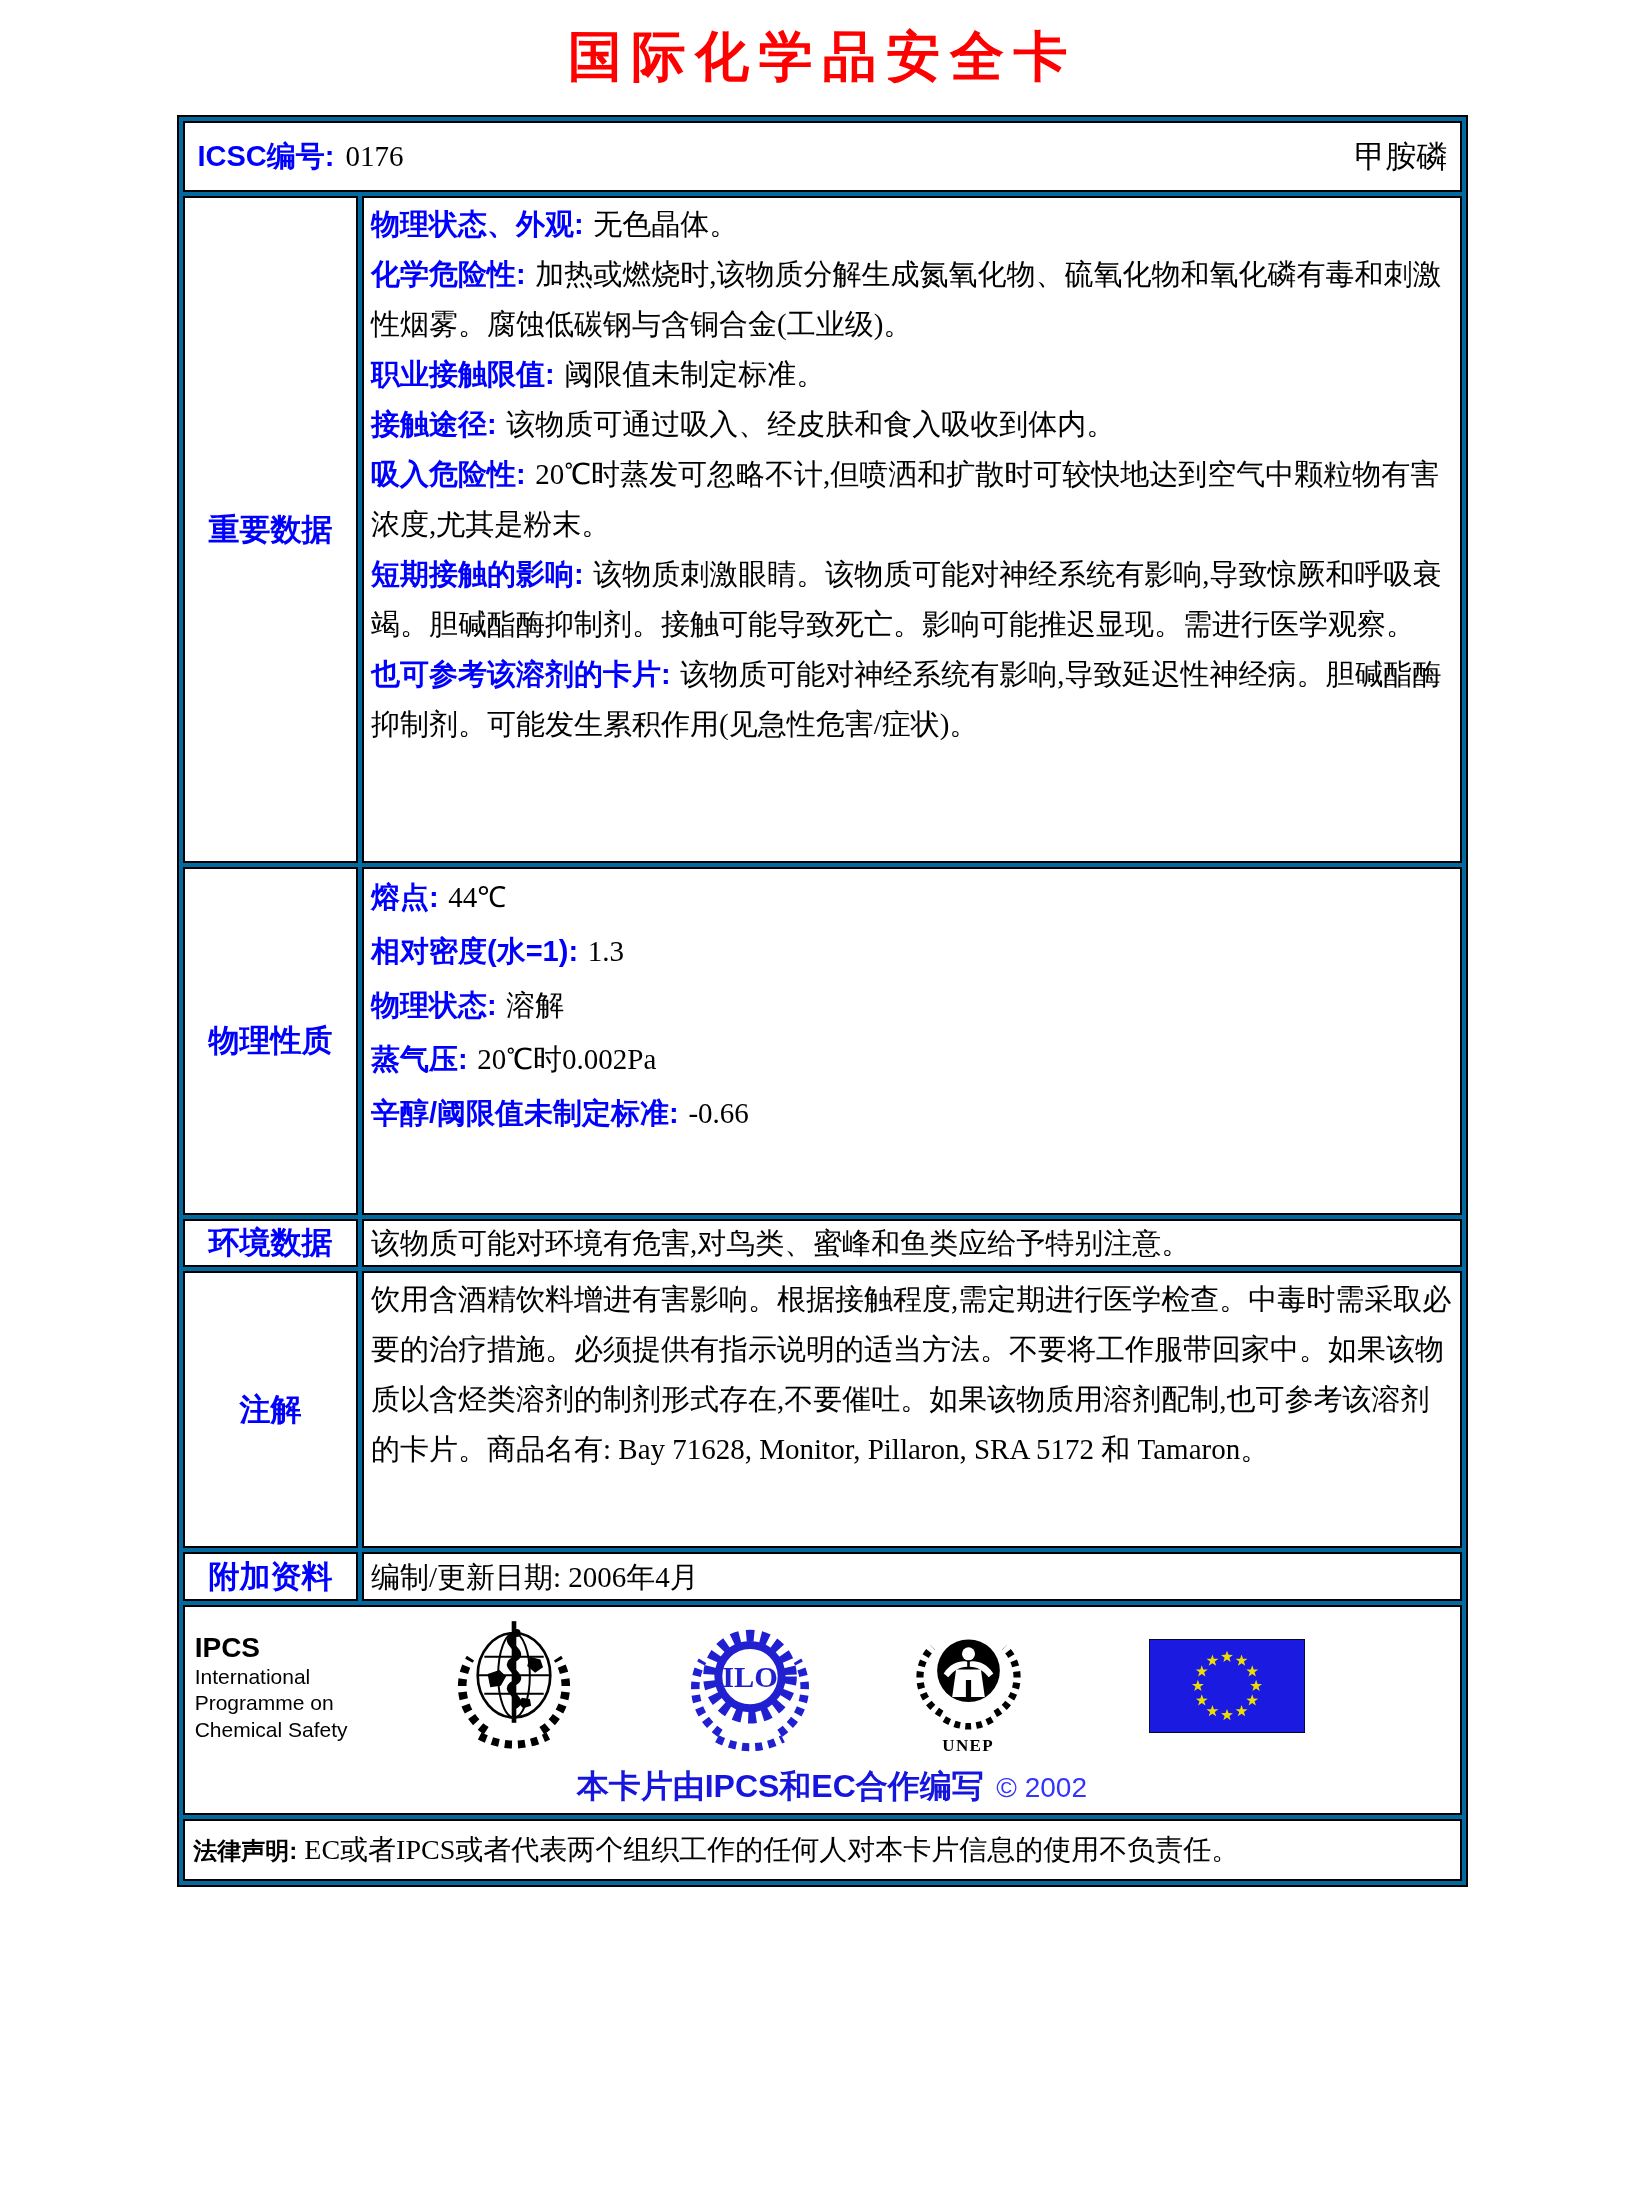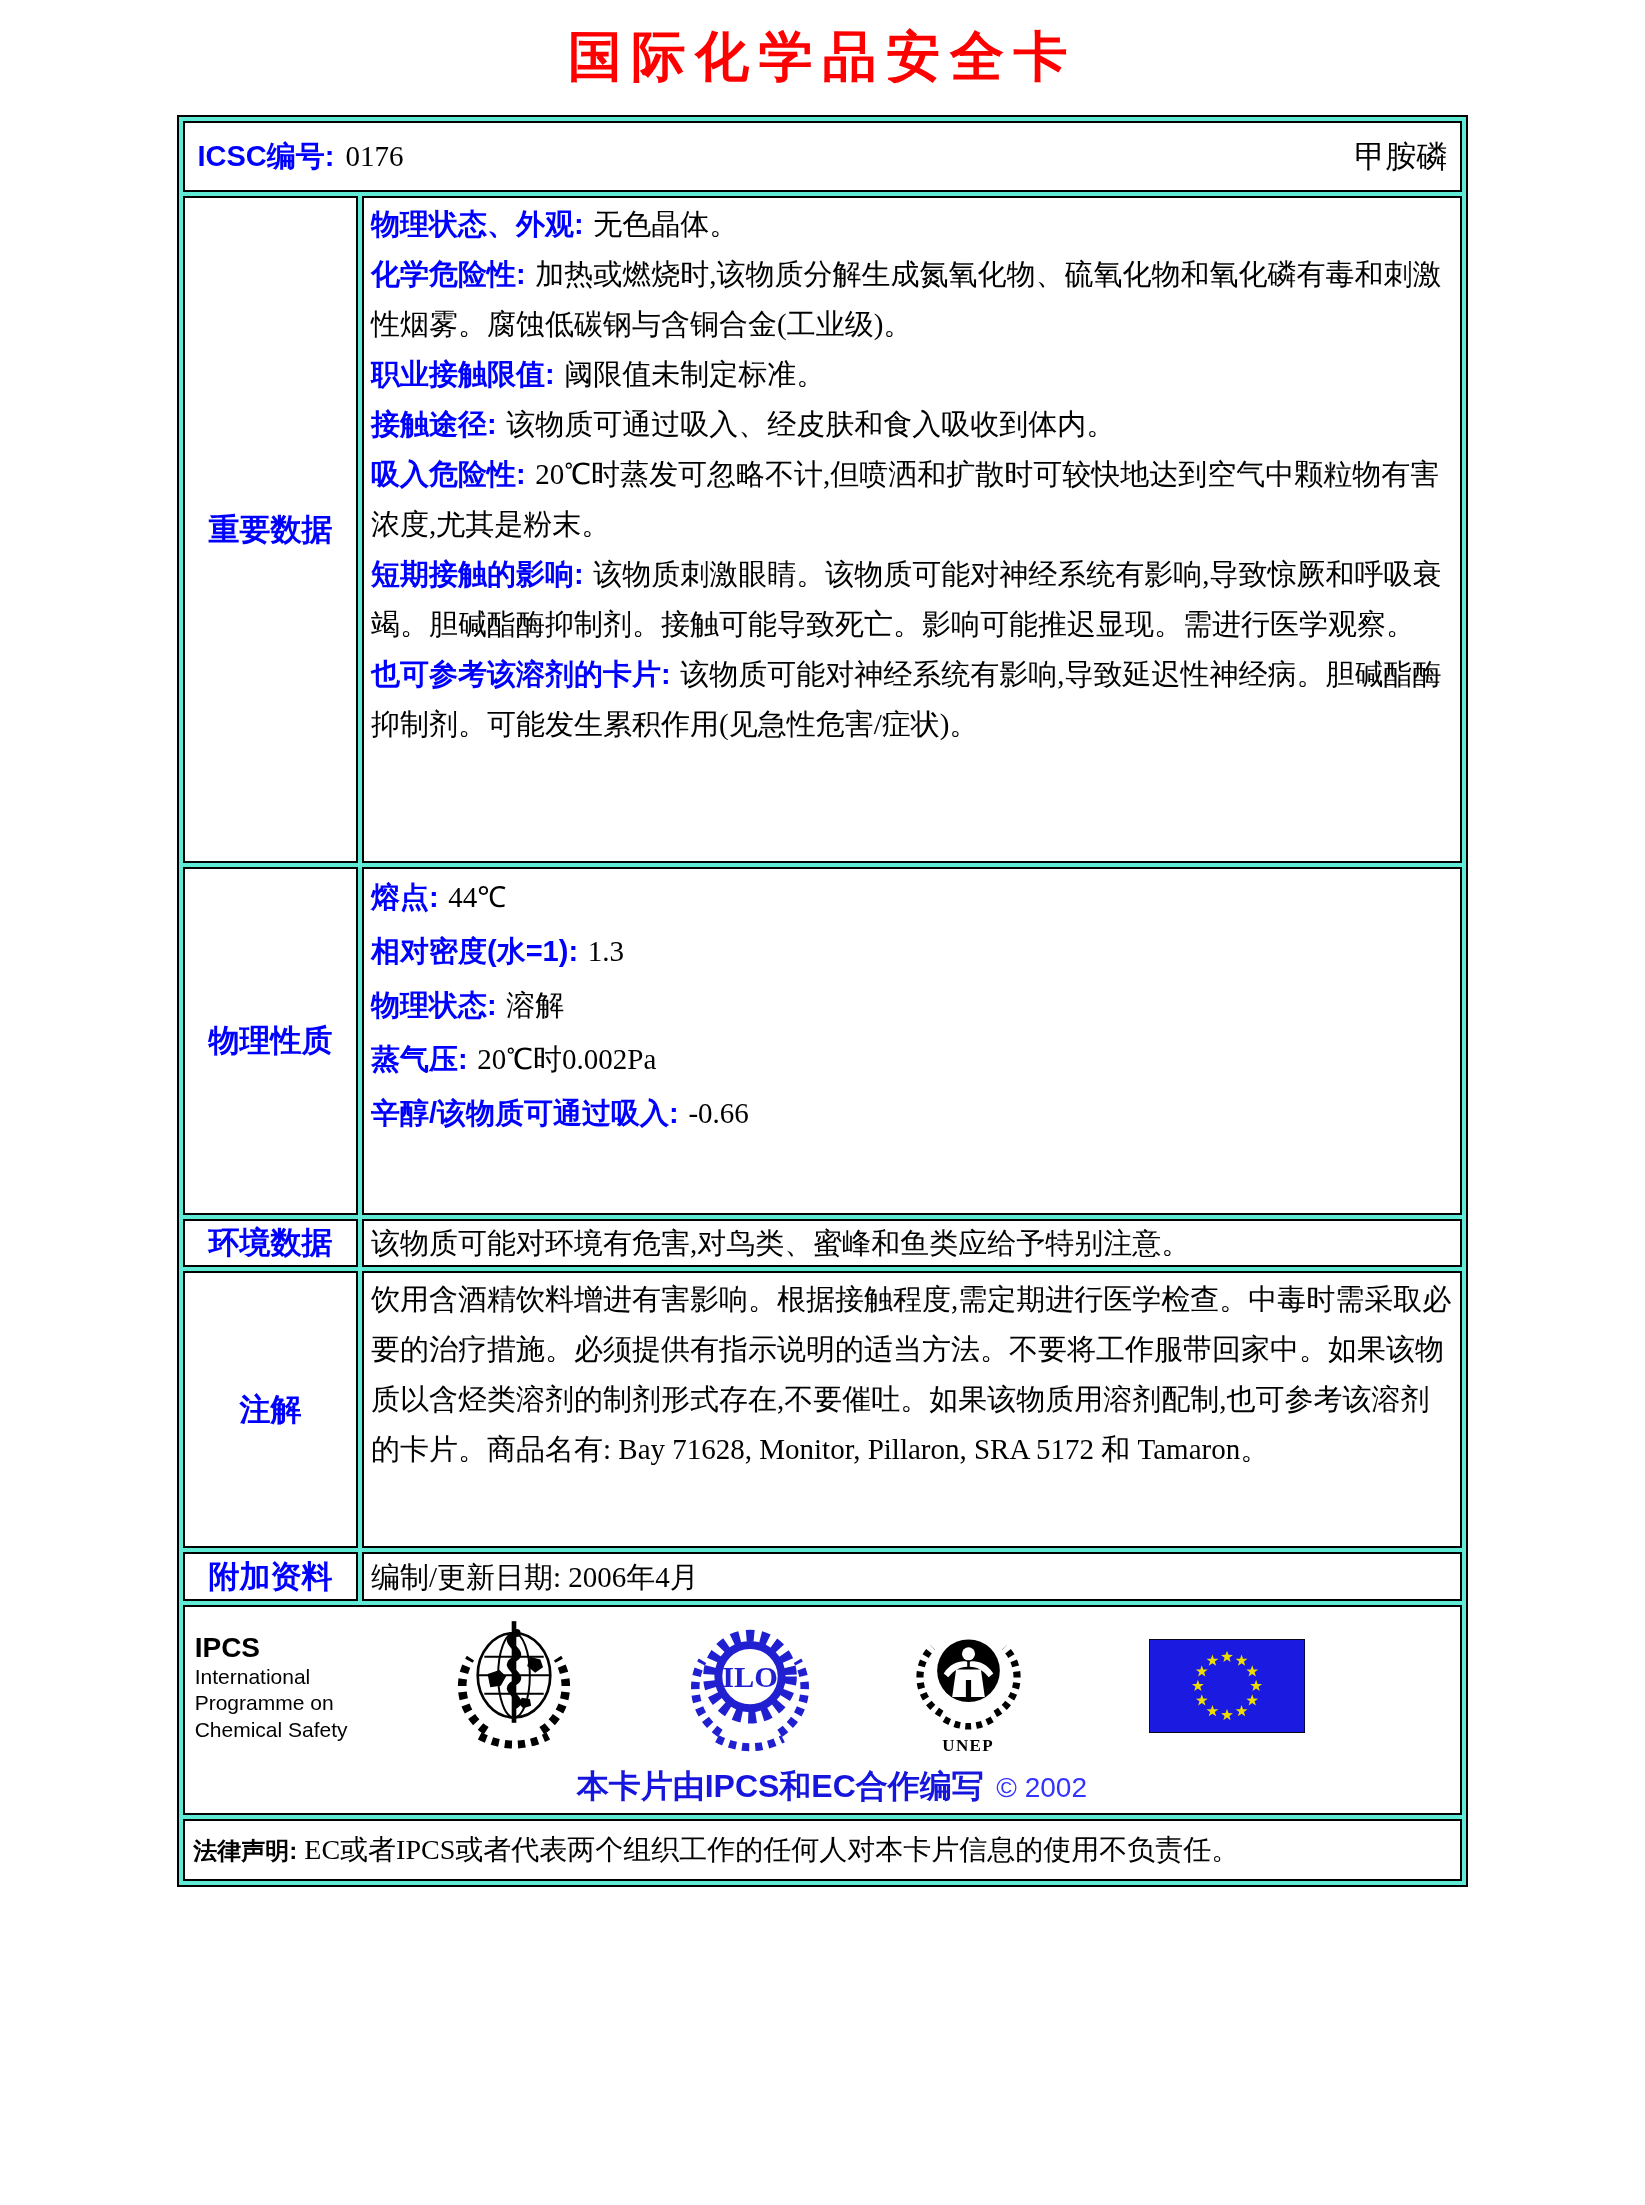--- a/index.html
+++ b/index.html
@@ -8,21 +8,21 @@
     font-family:"Liberation Serif",serif;color:#000;
   }
   .title{
     margin:21px auto 0 auto;text-align:center;
     font-size:54px;font-weight:bold;color:#ff0000;
     letter-spacing:9.7px;font-family:"Liberation Serif",serif;
   }
   table.card{
     margin:21px auto 0 auto;width:1291px;table-layout:fixed;
     border:2.8px solid #000;border-collapse:separate;border-spacing:4.2px;
-    background:#5eead4;
+    background:#0369a1;
   }
   td{border:2.1px solid #000;background:#fff;}
   td.rl{vertical-align:middle;text-align:center;}
   td.ct{vertical-align:top;padding:1.4px 7px 1.4px 7px;}
   .rl-in{
     font-family:"Liberation Sans",sans-serif;font-weight:bold;
     color:#0000ff;font-size:31px;
   }
   
   td.hdr{height:67px;vertical-align:middle;padding:0 12.5px;}
@@ -100,21 +100,21 @@
 
   <tr>
     <td class="rl" style="height:342px">
       <div class="rl-in">物理性质</div>
     </td>
     <td class="ct phys">
       <p class="item"><span class="ilbl">熔点:</span><span>44℃</span></p>
       <p class="item"><span class="ilbl">相对密度(水=1):</span><span>1.3</span></p>
       <p class="item"><span class="ilbl">物理状态:</span><span>溶解</span></p>
       <p class="item"><span class="ilbl">蒸气压:</span><span>20℃时0.002Pa</span></p>
-      <p class="item"><span class="ilbl">辛醇/该物质可通过吸入:</span><span>-0.66</span></p>
+      <p class="item"><span class="ilbl">辛醇/阈限值未制定标准:</span><span>-0.66</span></p>
     </td>
   </tr>
 
   <tr>
     <td class="rl" style="height:38px">
       <div class="rl-in">环境数据</div>
     </td>
     <td class="envct">
       <p class="env-line">该物质可能对环境有危害,对鸟类、蜜峰和鱼类应给予特别注意。</p>
     </td>

